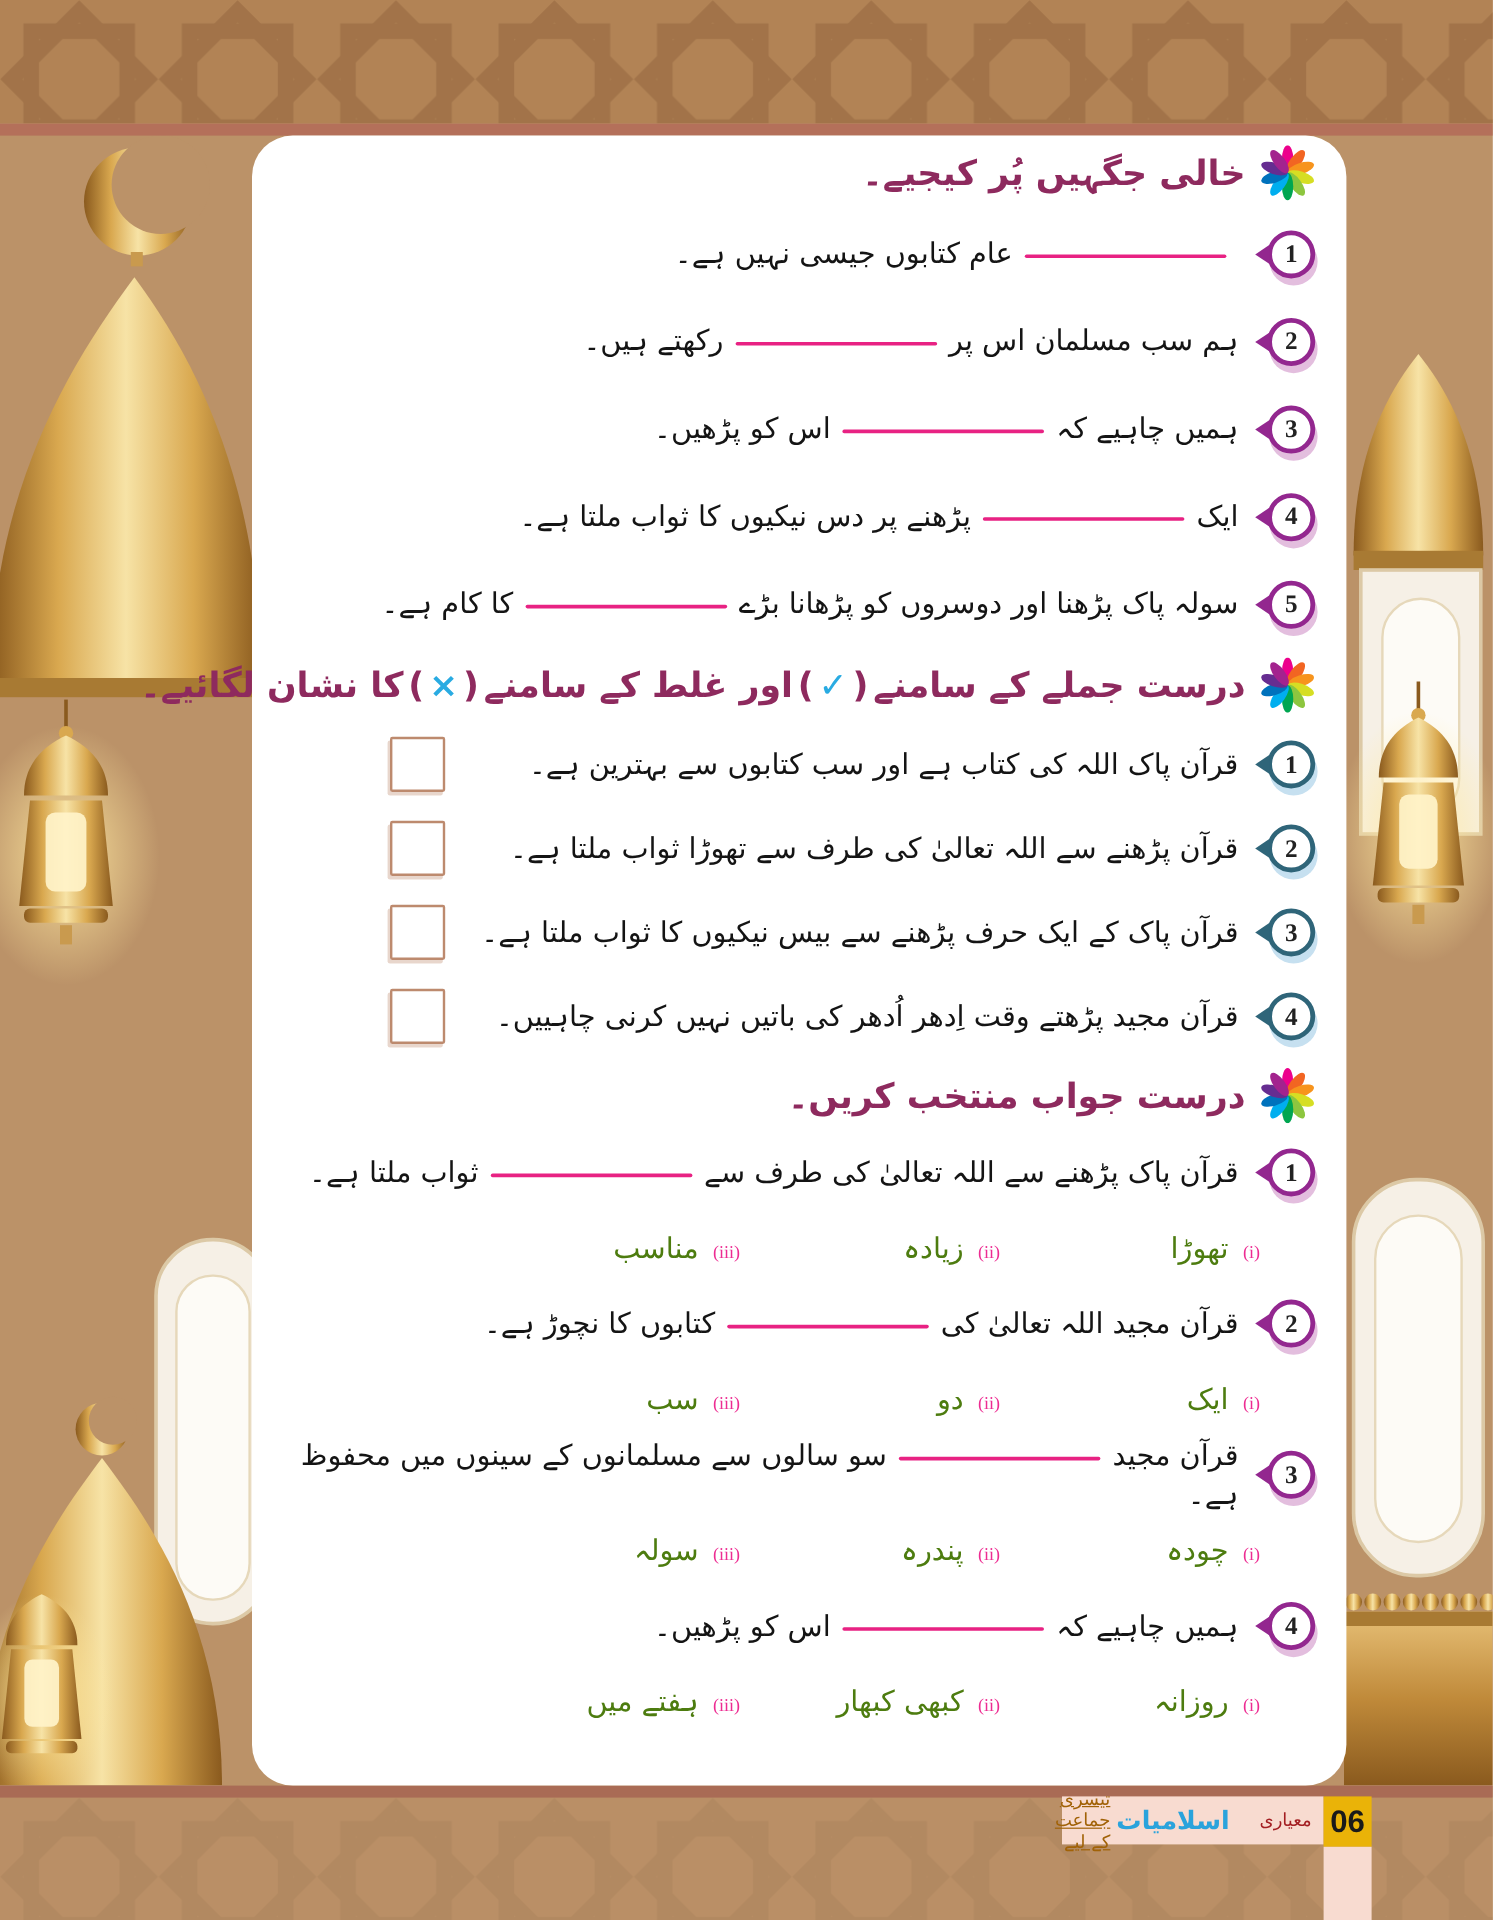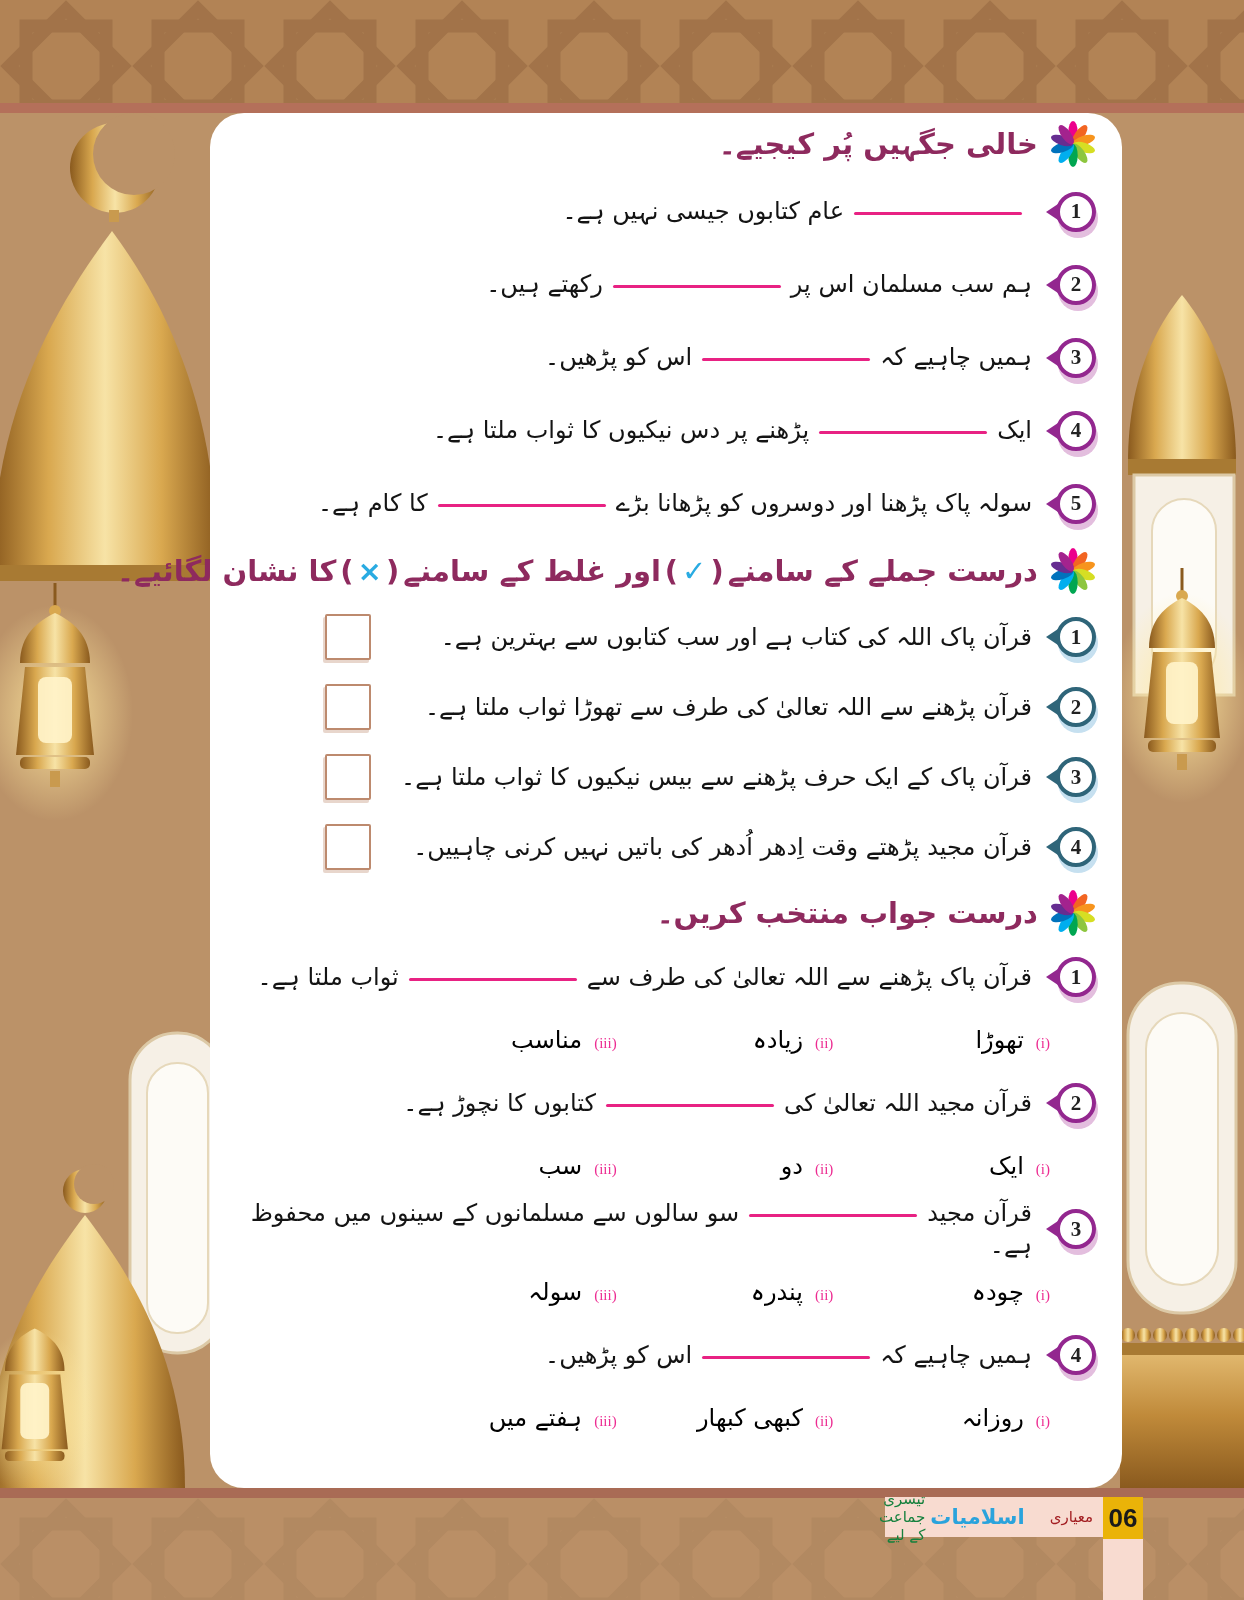--- a/index.html
+++ b/index.html
@@ -84,32 +84,32 @@
   .opts {
     display:grid; direction:rtl; grid-template-columns:1fr 1fr 1fr;
     padding:0 46px 0 150px; min-height:60px; align-items:center;
     font-size:24px;
   }
   .opt { display:flex; direction:rtl; align-items:baseline; gap:12px; }
   .opt .lbl {
     color:#ed2c92; direction:ltr; unicode-bidi:bidi-override;
     font-family:"Liberation Serif", serif; font-size:15px;
   }
-  .opt .txt { color:#000000; }
+  .opt .txt { color:#4d7c0f; }
 
   
   .footer-strip {
     position:absolute; left:885px; top:1497px; width:218px; height:40px;
     background:#f8dbd0; z-index:6;
     display:flex; direction:rtl; align-items:center; gap:5px;
     padding:0 10px;
   }
   .footer-strip .t-red { color:#a31e22; font-size:15px;margin-left:20px; }
   .footer-strip .t-blue { color:#2aa3dc; font-size:21px; font-weight:bold; }
-  .footer-strip .t-black { color:#15803d; font-size:15px; }
+  .footer-strip .t-black { color:#a16207; font-size:15px;text-decoration:underline; }
   .page-num-box {
     position:absolute; left:1103px; top:1497px; width:40px; height:42px;
     background:#eab308; z-index:6;
     display:flex; align-items:center; justify-content:center;
     font-family:"Liberation Sans", sans-serif; font-weight:bold; font-size:26px; color:#1a1a1a;
   }
   .pink-column {
     position:absolute; left:1103px; top:1539px; width:40px; height:61px;
     background:#f8dbd0; z-index:6;
   }

